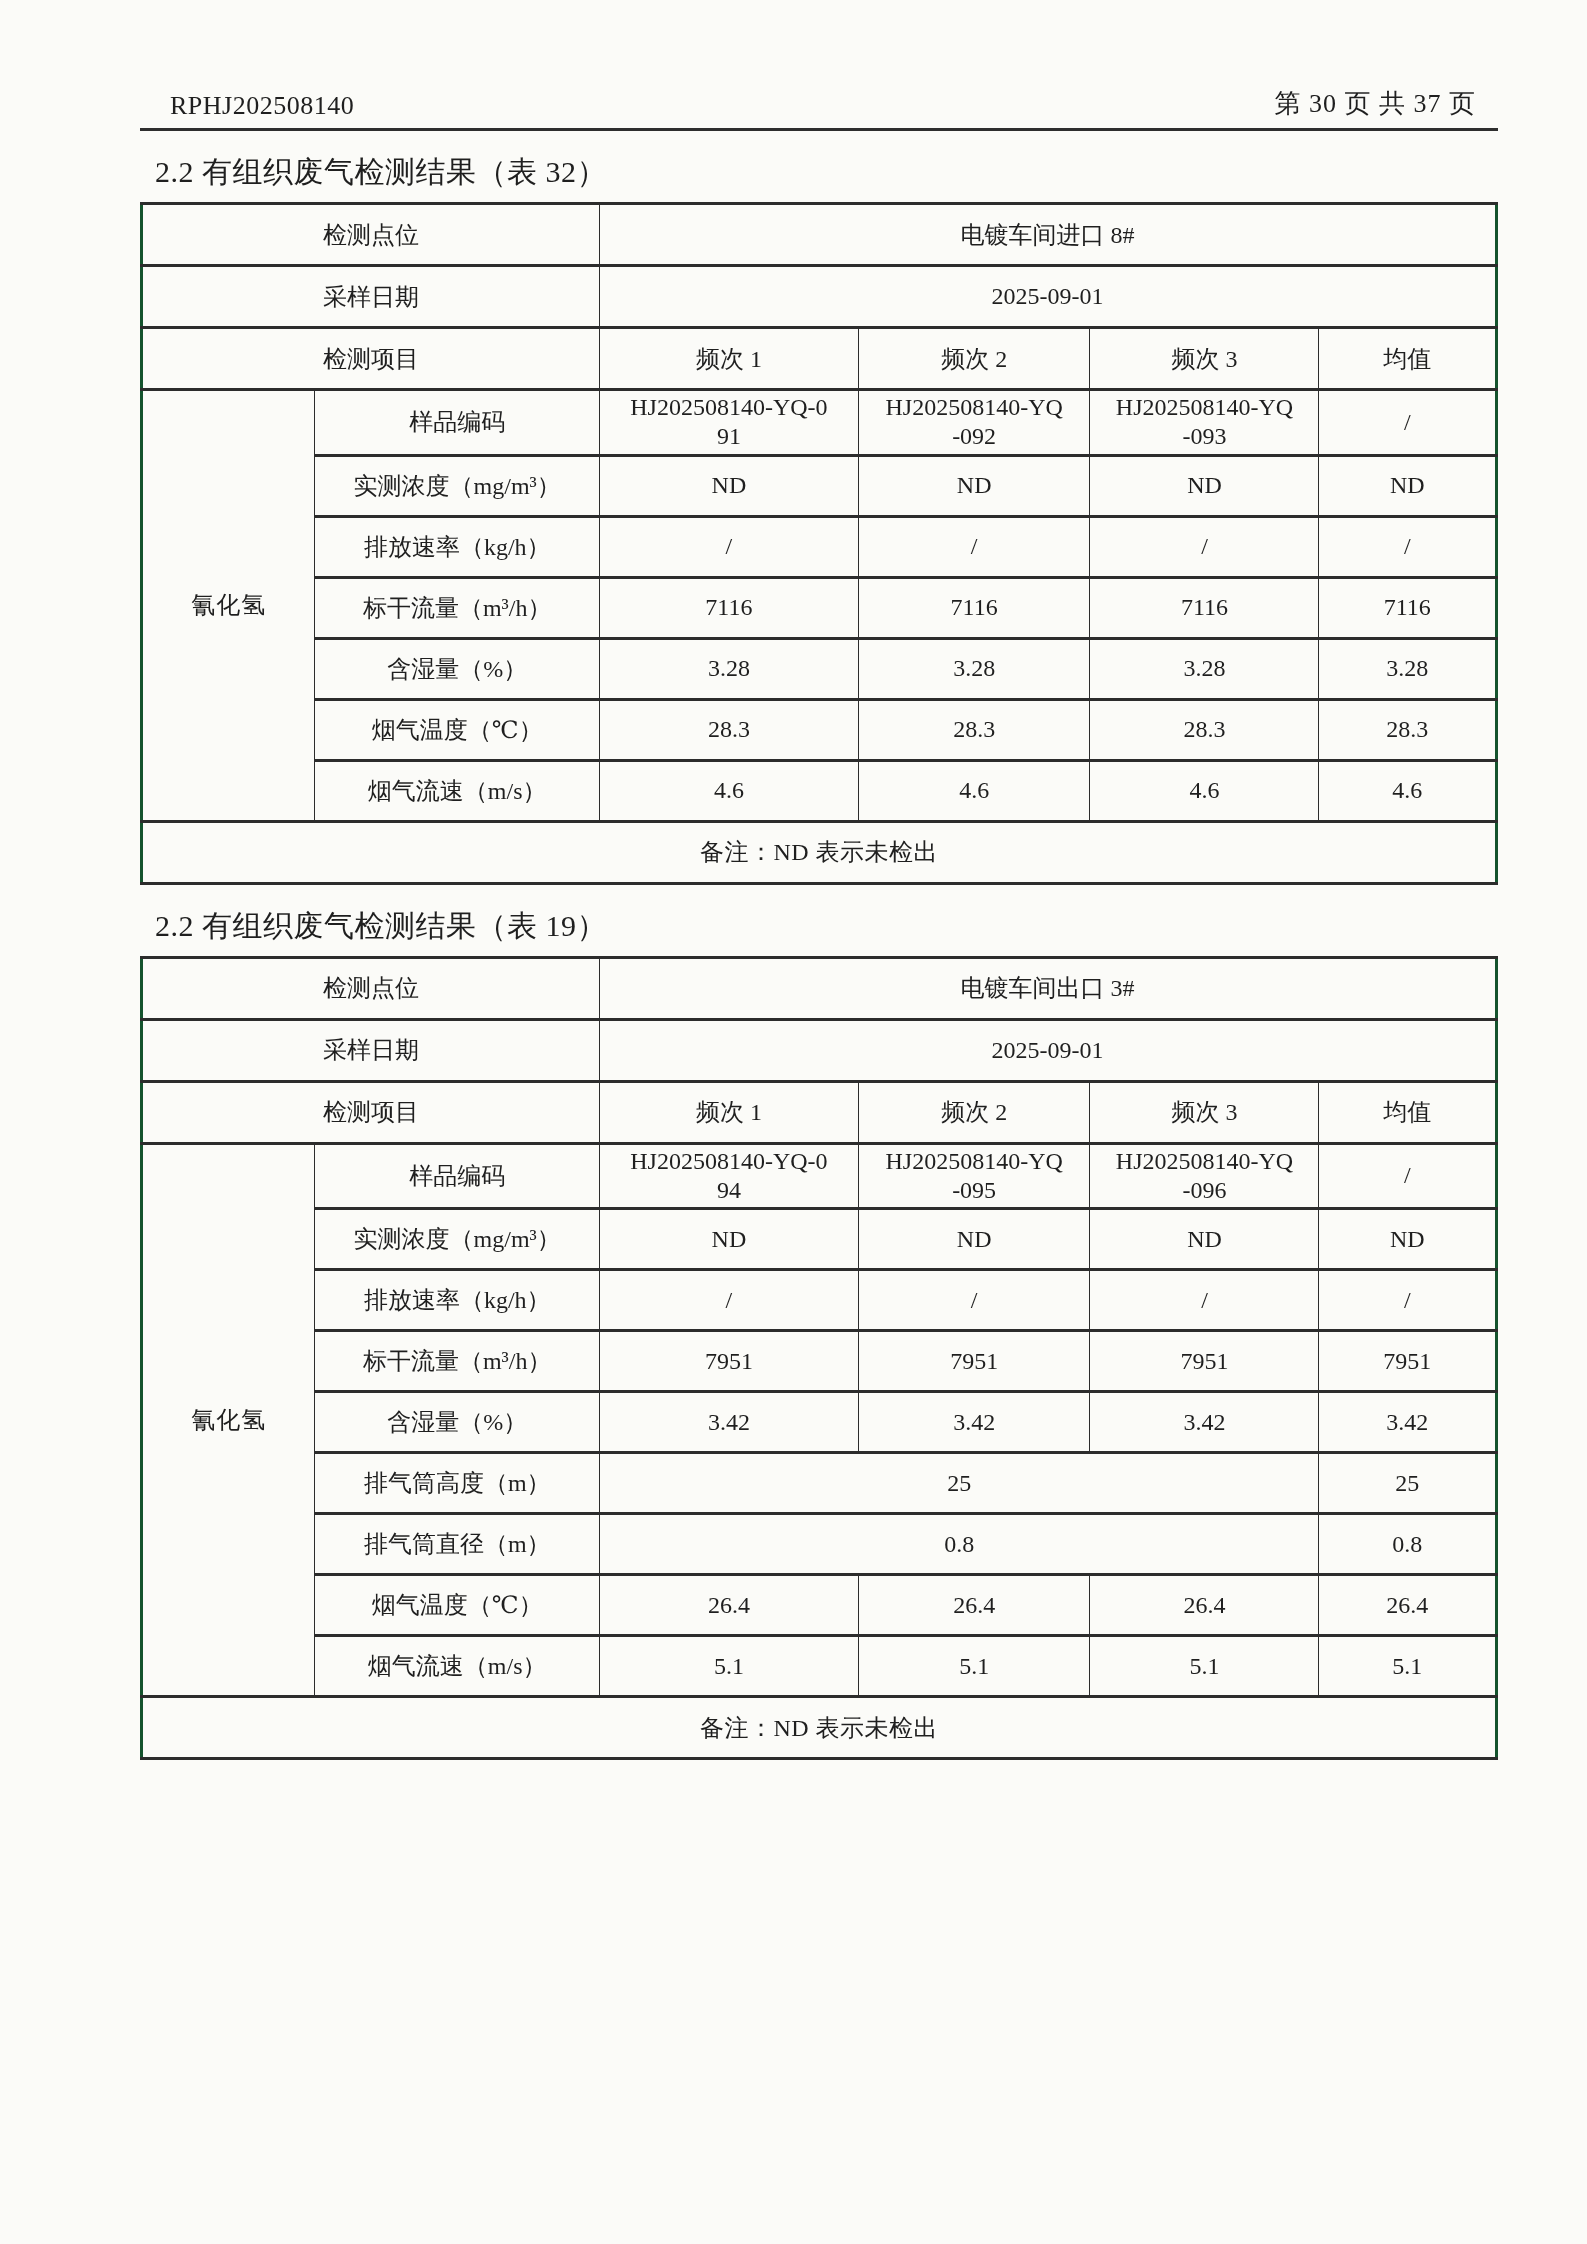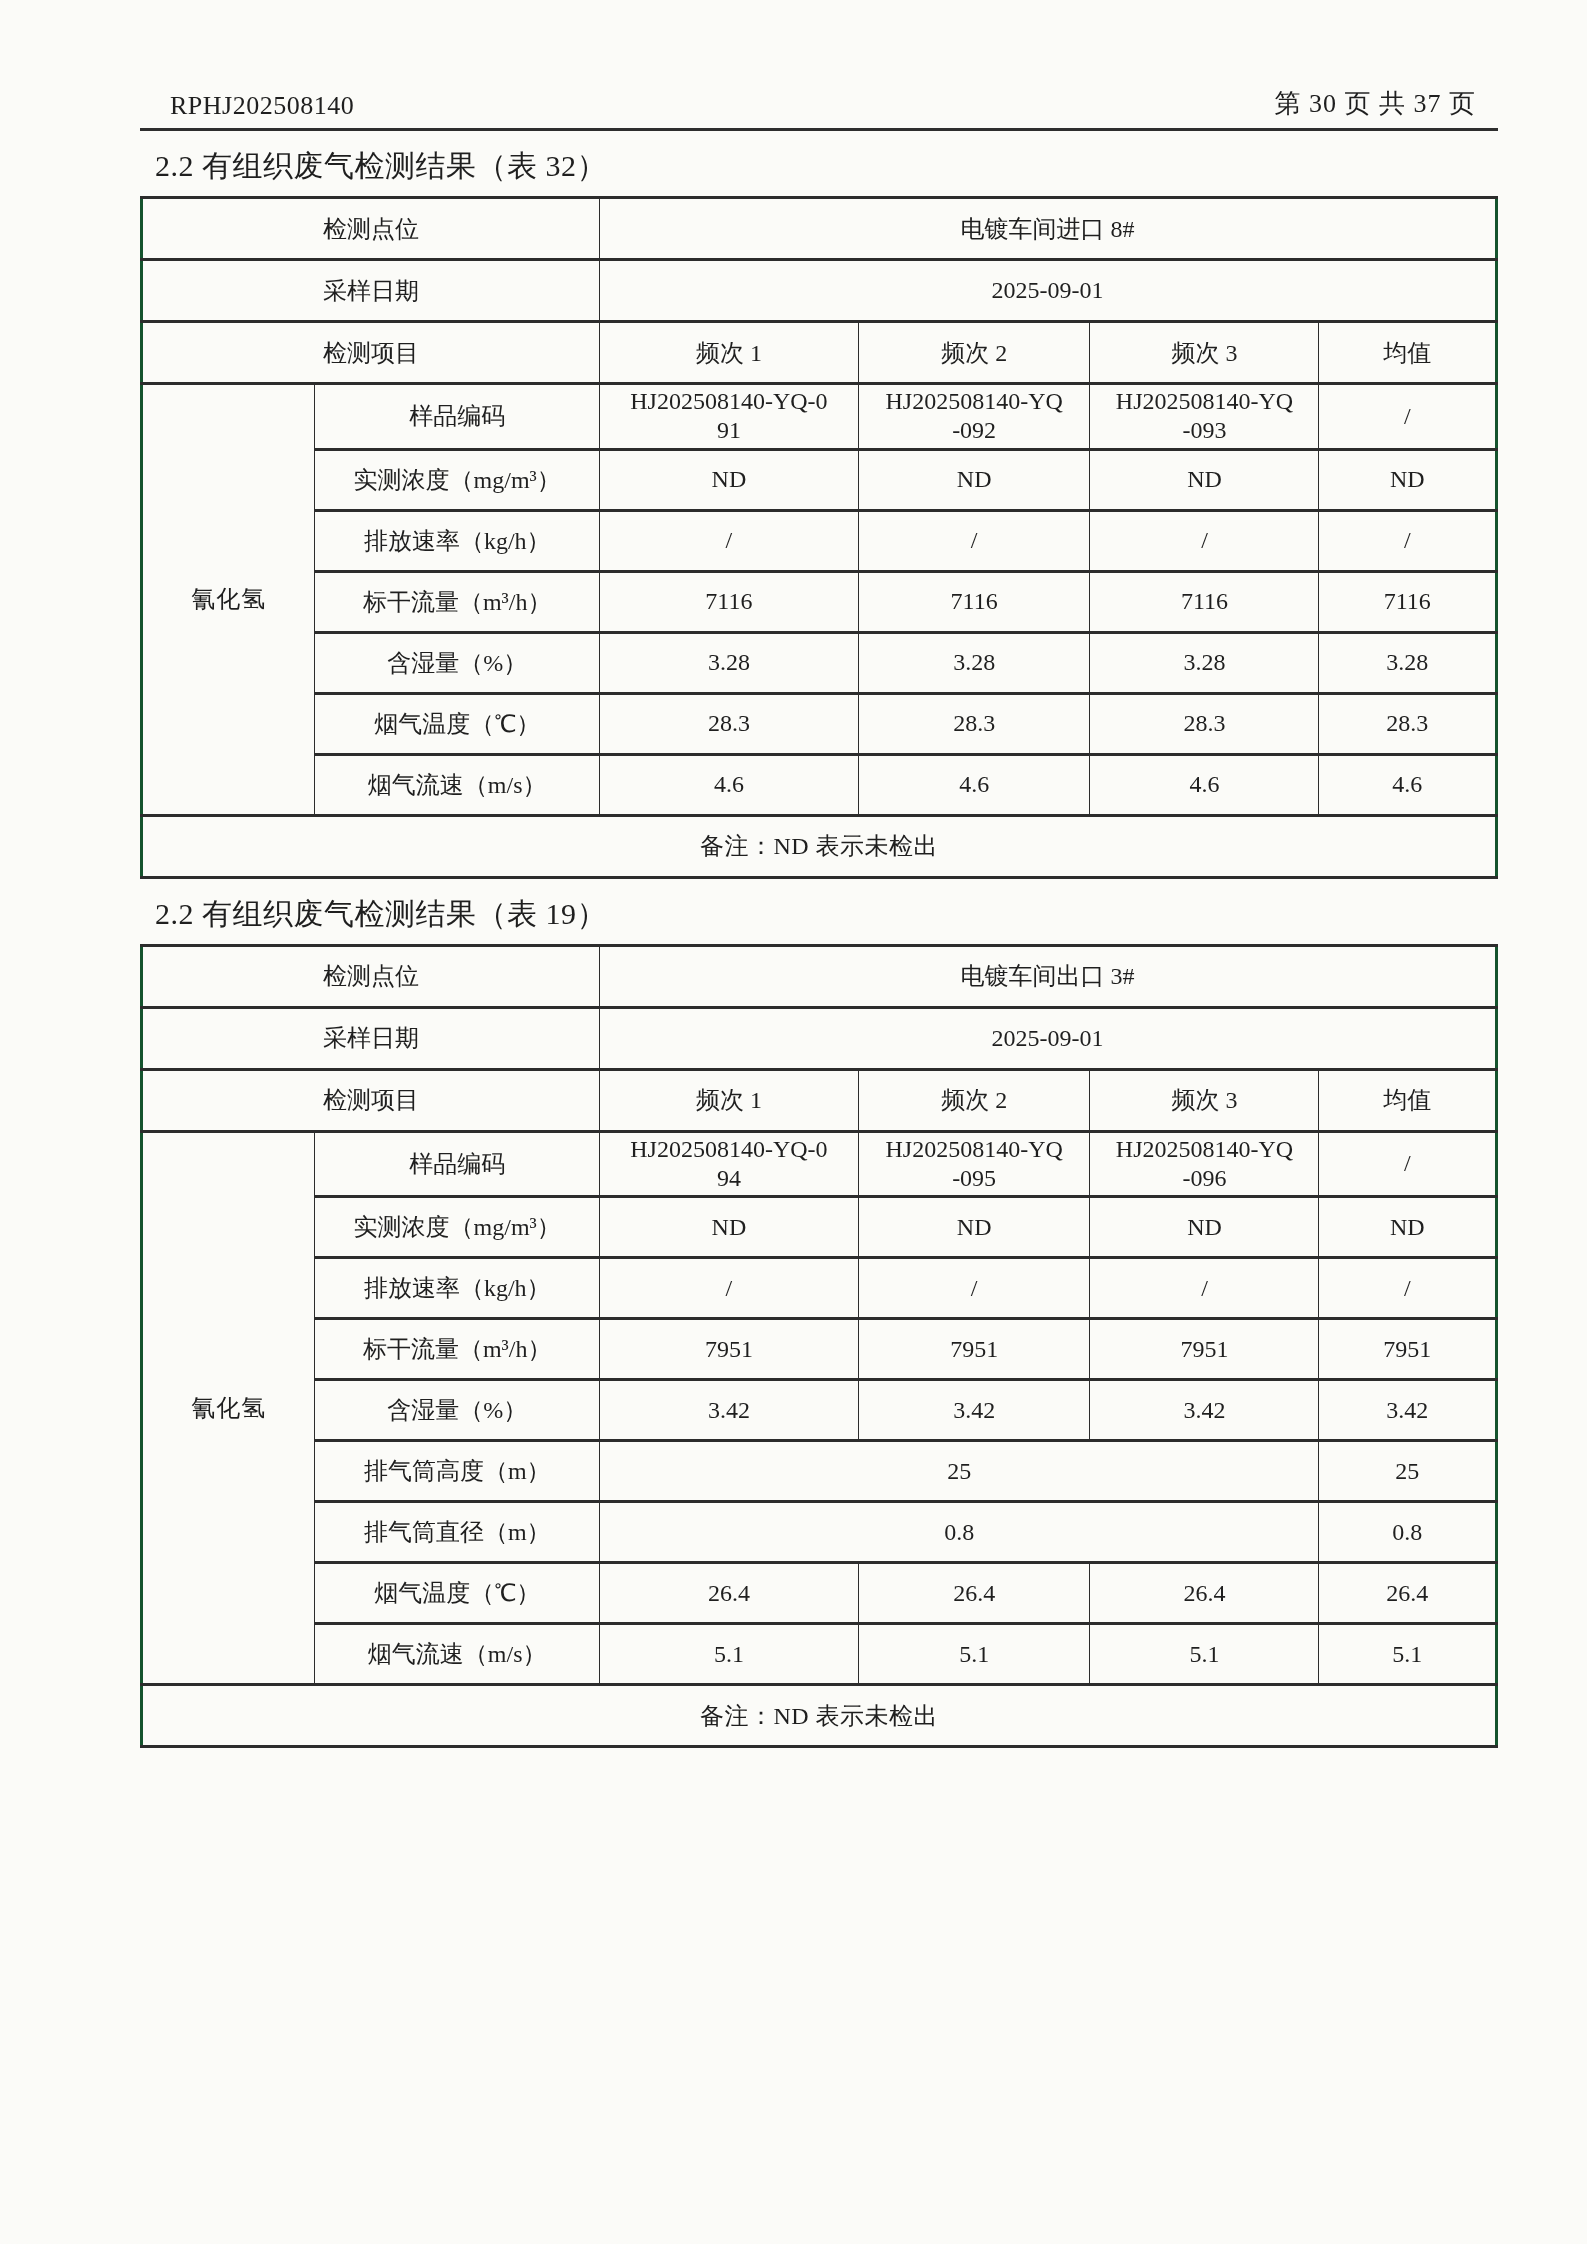--- a/index.html
+++ b/index.html
@@ -8,34 +8,33 @@
     background:#fbfbf8;
     font-family:"Liberation Serif","DejaVu Serif",serif;
     color:#1f1f1f;
     -webkit-font-smoothing:antialiased;
   }
   .page{
     box-sizing:border-box;
     width:1587px;height:2244px;
     padding:86px 89px 5px 140px;
     position:relative;
-    font-family:Liberation Serif, serif;
   }
   .hdr{
     display:flex;justify-content:space-between;align-items:flex-end;
     font-size:26px;
     padding-bottom:7px;
     border-bottom:3px solid #2e2e2e;
   }
   .hdr .doc{margin-left:30px;letter-spacing:0.5px;}
   .hdr .pg{margin-right:22px;letter-spacing:1px;}
   .sec-title{
     font-size:30px;
     font-weight:400;
-    margin:15px 0 9px 15px;
+    margin:21px 0 9px 15px;
     letter-spacing:0.5px;
   }
   table.rpt{
     width:100%;
     border-collapse:collapse;
     table-layout:fixed;
     border:3px solid #14532d;
   }
   table.rpt td{
     border:1.6px solid #2c2c2c;

